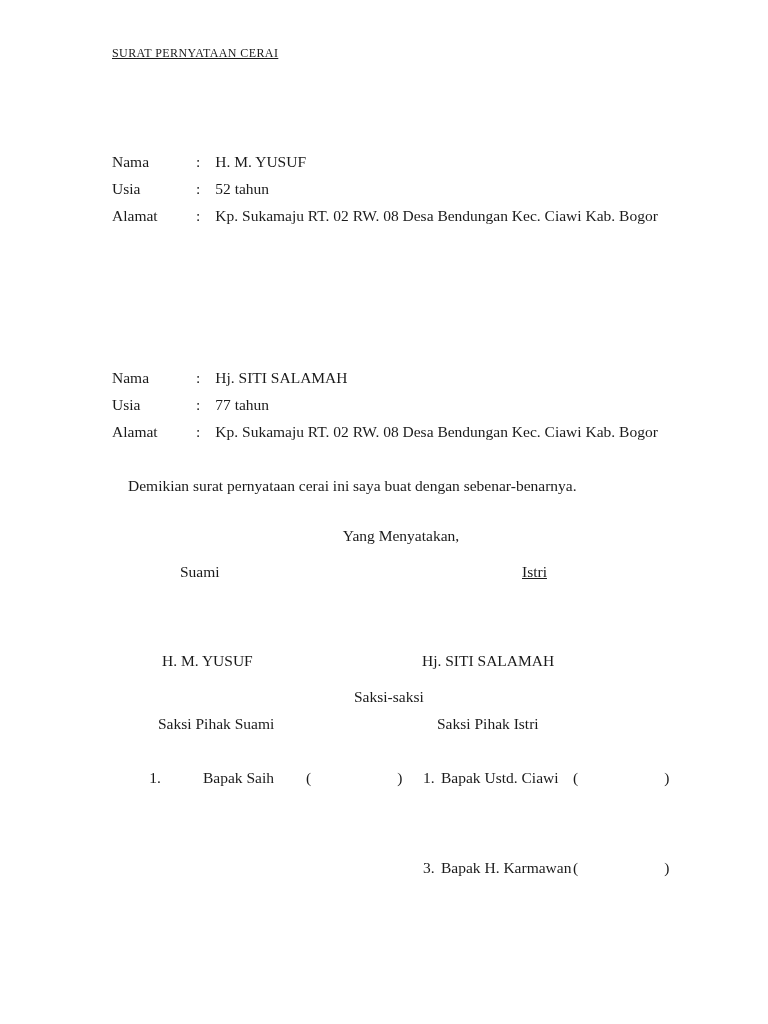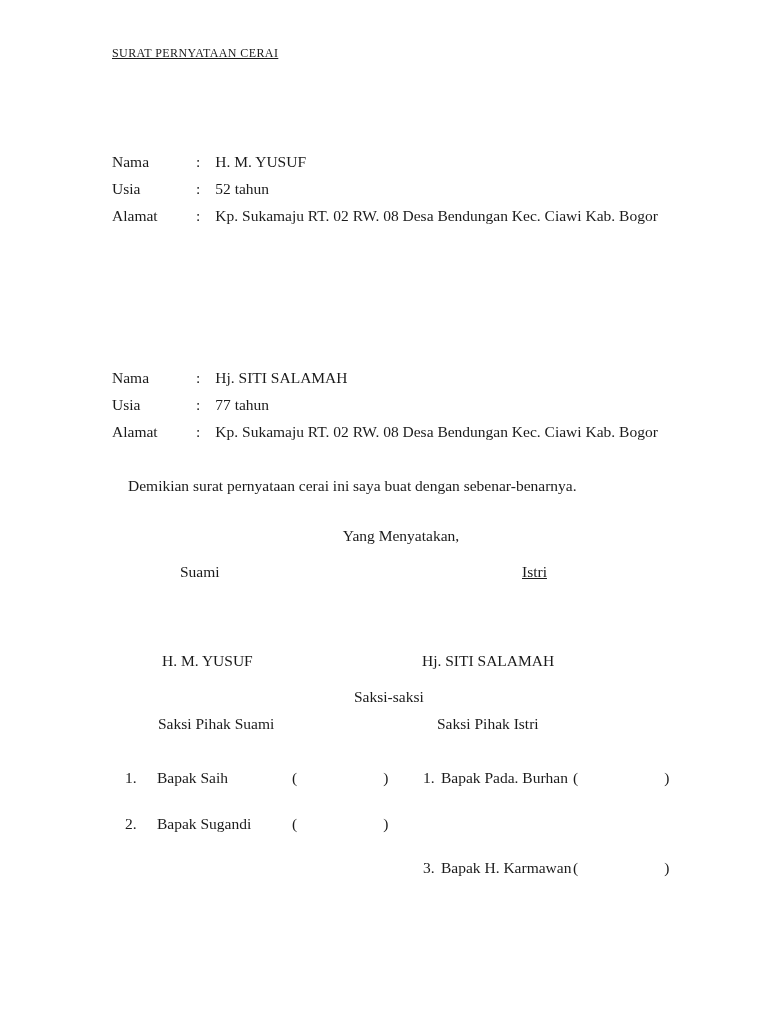--- a/index.html
+++ b/index.html
@@ -58,21 +58,21 @@
   .role-suami { left: 180px; top: 563px; text-align: center; }
   .role-istri { left: 522px; top: 563px; text-decoration: underline; }
   .name-husband { left: 162px; top: 652px; }
   .name-wife { left: 422px; top: 652px; }
 
   .saksi-heading { left: 313px; top: 688px; margin-left: 41px; }
   .saksi-col-left { left: 158px; top: 715px; }
   .saksi-col-right { left: 428px; top: 715px; margin-left: 9px; }
 
   .wit-row { white-space: nowrap; line-height: 19px; }
-  .wit-row-left { left: 125px; }
+  .wit-row-left { left: 139px; text-align: center; }
   .wit-row-right { left: 423px; }
   .wit-r1 { top: 768px; }
   .wit-r2 { top: 814px; }
   .wit-r3 { top: 858px; }
   .wit-num-left { display: inline-block; width: 32px; }
   .wit-name-left { display: inline-block; width: 135px; }
   .wit-num-right { display: inline-block; width: 18px; }
   .wit-name-right { display: inline-block; width: 132px; }
   .wit-gap { display: inline-block; width: 86px; }
 </style>
@@ -131,24 +131,21 @@
   <div class="abs name-husband">H. M. YUSUF</div>
   <div class="abs name-wife">Hj. SITI SALAMAH</div>
 
   <div class="abs saksi-heading">Saksi-saksi</div>
   <div class="abs saksi-col-left">Saksi Pihak Suami</div>
   <div class="abs saksi-col-right">Saksi Pihak Istri</div>
 
   <div class="abs wit-row wit-row-left wit-r1">
     <span class="wit-num-left">1.</span><span class="wit-name-left">Bapak Saih</span><span>(</span><span class="wit-gap"></span><span>)</span>
   </div>
-  <div class="abs wit-row wit-row-left wit-r2">
-    <span class="wit-num-left">2.</span><span class="wit-name-left">Bapak Sugandi</span><span>(</span><span class="wit-gap"></span><span>)</span>
-  </div>
 
   <div class="abs wit-row wit-row-right wit-r1">
-    <span class="wit-num-right">1.</span><span class="wit-name-right">Bapak Pada. Burhan</span><span>(</span><span class="wit-gap"></span><span>)</span>
+    <span class="wit-num-right">1.</span><span class="wit-name-right">Bapak Ustd. Ciawi</span><span>(</span><span class="wit-gap"></span><span>)</span>
   </div>
   <div class="abs wit-row wit-row-right wit-r3">
     <span class="wit-num-right">3.</span><span class="wit-name-right">Bapak H. Karmawan</span><span>(</span><span class="wit-gap"></span><span>)</span>
   </div>
 
 </div>
 
 </body></html>

